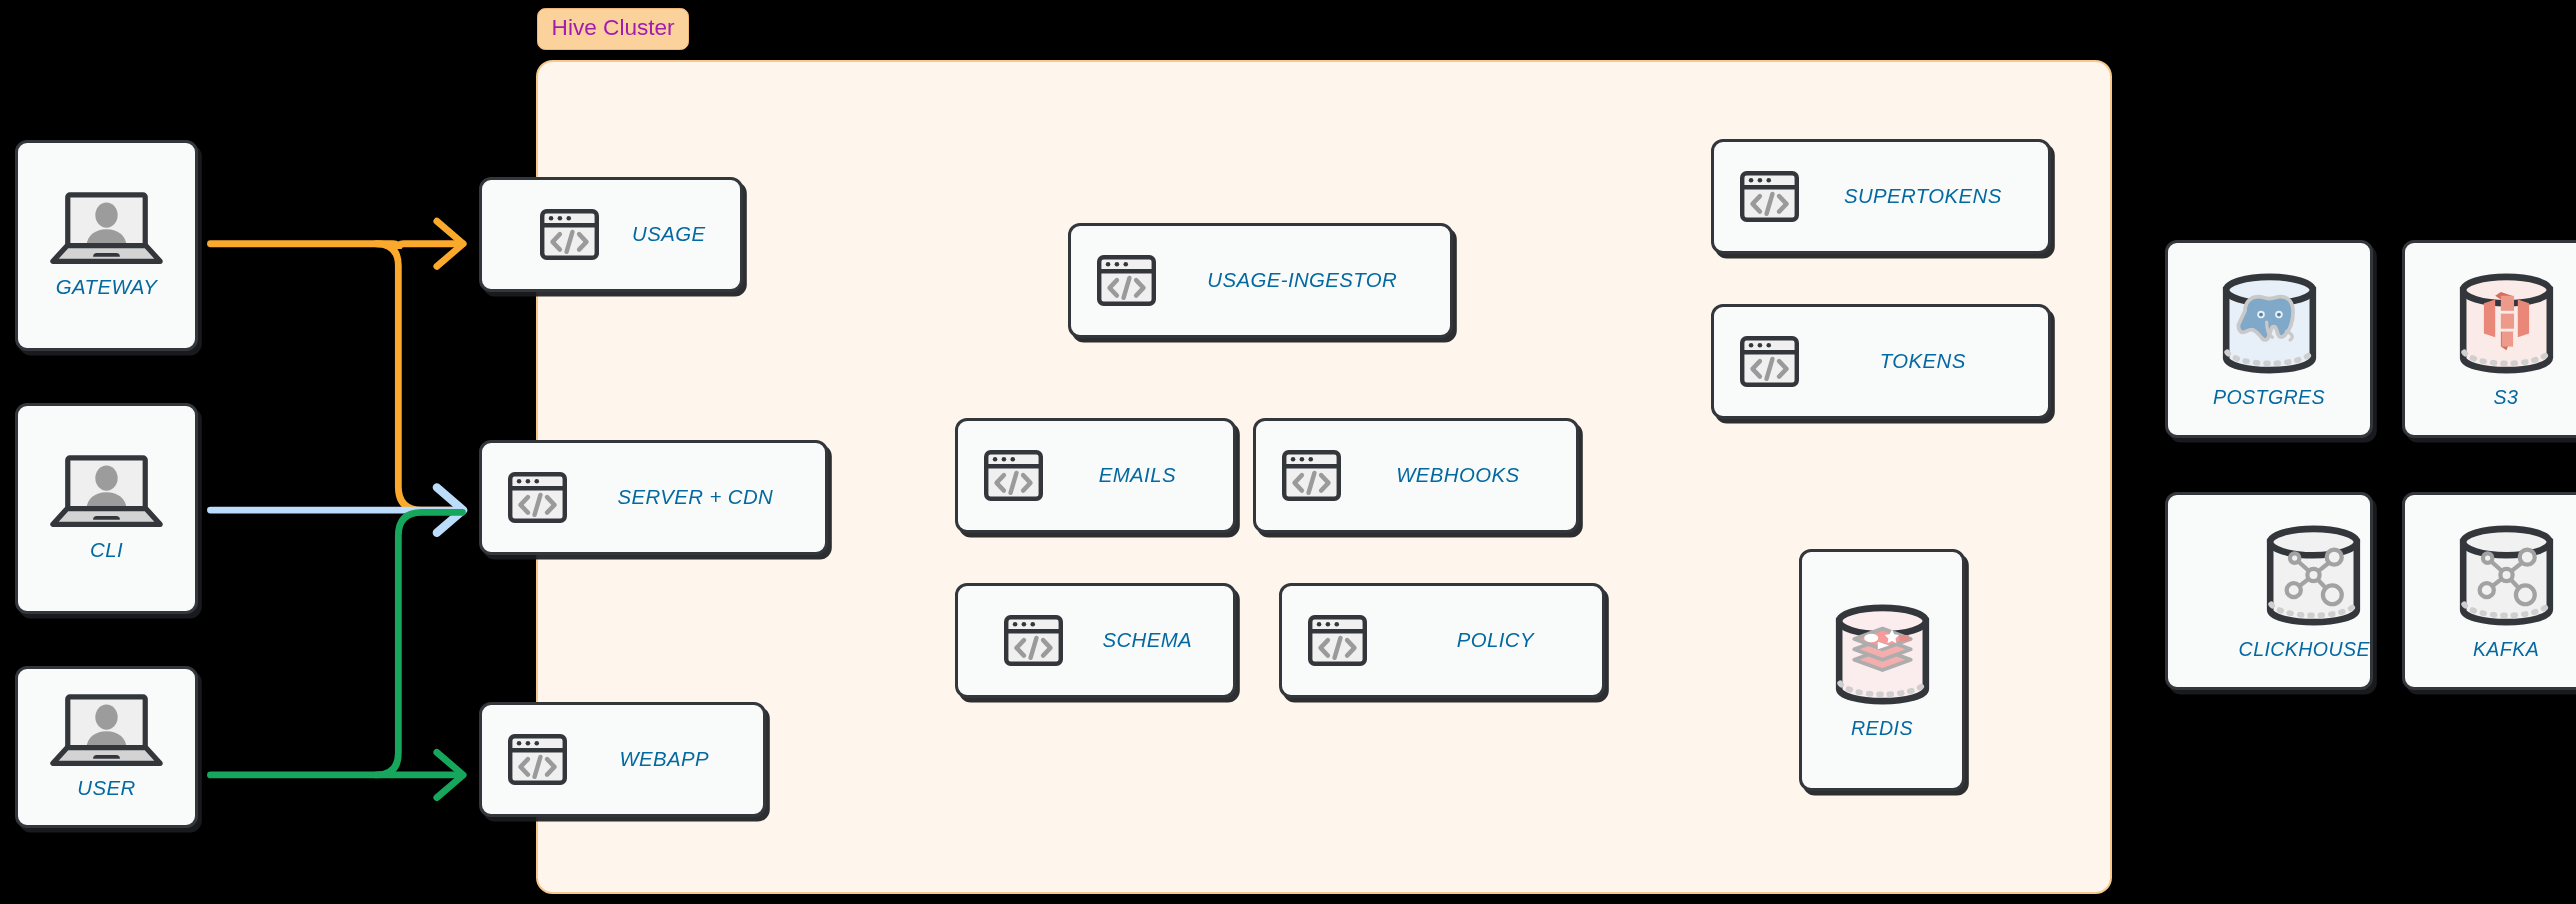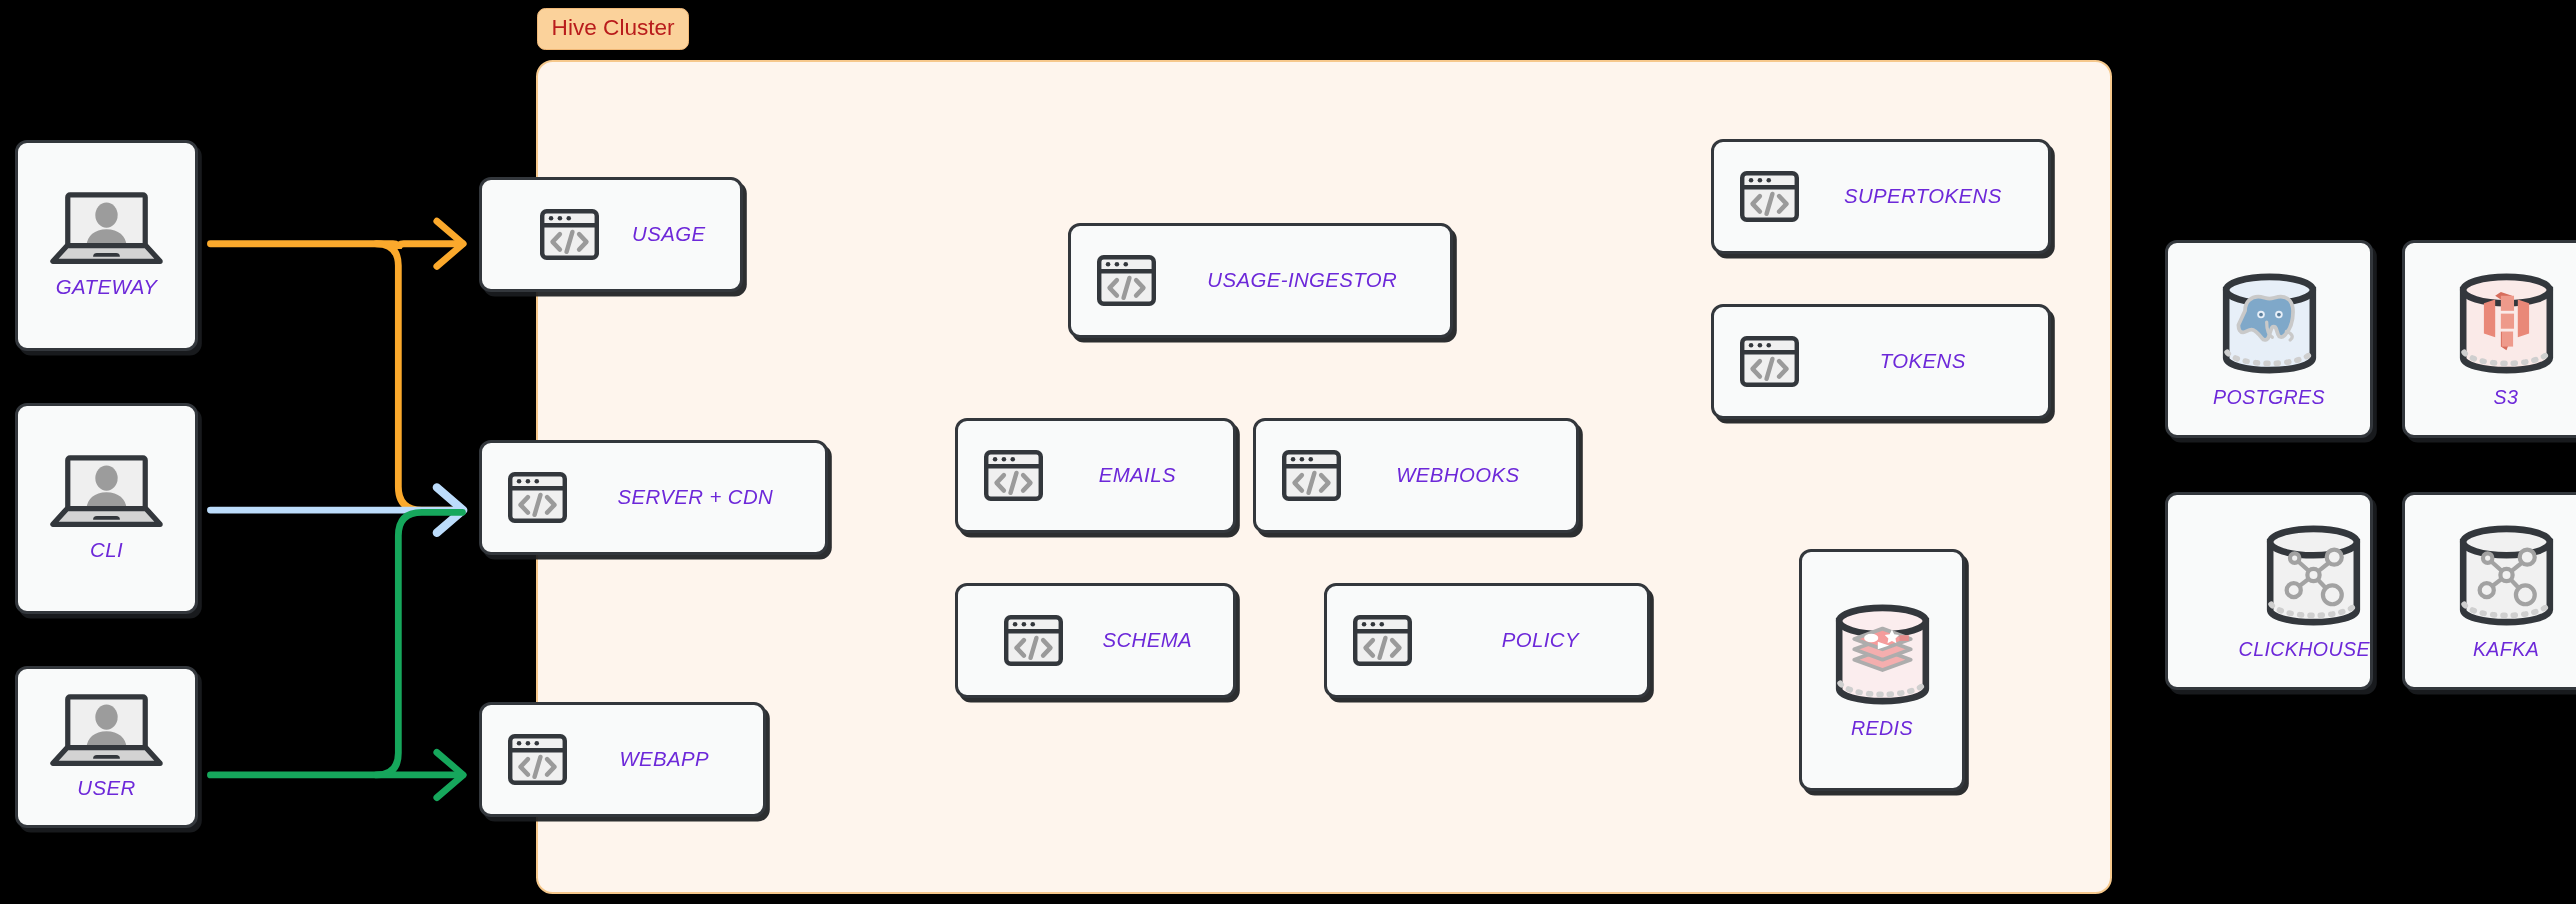--- a/index.html
+++ b/index.html
@@ -16,21 +16,21 @@
     background:#FEF5ED;
     border:2.3px solid #F6C88C;
     border-radius:16.6px;
     box-sizing:border-box;
   }
   .cluster-badge{
     position:absolute;
     background:#FBD29B;
     border:1.5px solid #F0B877;
     border-radius:8.3px;
-    color:#b91c1c;
+    color:#a21caf;
     font-size:22.6px;
     line-height:1;
     padding:8.3px 13.6px 9.8px 13.6px;
     white-space:nowrap;
     box-sizing:border-box;
   }
 
   
   .card{
     position:absolute;
@@ -41,21 +41,21 @@
     box-shadow:3.8px 4.5px 0 0 rgba(26,28,31,0.92);
   }
   .card.svc{
     display:flex;align-items:center;
   }
   .card.dev{
     display:flex;flex-direction:column;align-items:center;justify-content:center;
   }
   .card-label{
     font-style:italic;
-    color:#6d28d9;
+    color:#0369a1;
     white-space:nowrap;
     letter-spacing:0.4px;
   }
   .svc .card-label{font-size:20.4px;}
   .dev .card-label{font-size:20.4px;margin-top:10.6px;}
   .db .card-label{font-size:19.6px;margin-top:7.5px;font-style:italic;}
 
   .svc-ico{flex:0 0 auto;margin-left:26px;margin-right:19.6px;}
   .svc-body{flex:1 1 auto;display:flex;align-items:center;justify-content:center;padding-right:21px;}
 
@@ -255,21 +255,21 @@
     <circle cx="39" cy="12.5" r="3.1" fill="#33373C"></circle>
     <path d="M27 34 L17 44.5 L27 55" fill="none" stroke="#9A9A9A" stroke-width="6" stroke-linecap="round" stroke-linejoin="round"></path>
     <path d="M53 34 L63 44.5 L53 55" fill="none" stroke="#9A9A9A" stroke-width="6" stroke-linecap="round" stroke-linejoin="round"></path>
     <path d="M44 31 L36 58" fill="none" stroke="#9A9A9A" stroke-width="6" stroke-linecap="round"></path>
   </svg>
       </div>
       <div class="svc-body">
         <span class="card-label">SCHEMA</span>
       </div>
     </div>
-    <div class="card svc" style="left: 1324px; top: 583px; width: 326px; height: 115px; gap: 23px;">
+    <div class="card svc" style="left: 1279px; top: 583px; width: 326px; height: 115px; gap: 23px;">
       <div class="svc-ico">
         <svg width="59" height="51" viewBox="0 0 80 69">
     <rect x="3" y="3" width="74" height="63" rx="6" fill="#F0F0F0" stroke="#33373C" stroke-width="6"></rect>
     <path d="M3 22 H77" stroke="#33373C" stroke-width="6"></path>
     <circle cx="15" cy="12.5" r="3.1" fill="#33373C"></circle>
     <circle cx="27" cy="12.5" r="3.1" fill="#33373C"></circle>
     <circle cx="39" cy="12.5" r="3.1" fill="#33373C"></circle>
     <path d="M27 34 L17 44.5 L27 55" fill="none" stroke="#9A9A9A" stroke-width="6" stroke-linecap="round" stroke-linejoin="round"></path>
     <path d="M53 34 L63 44.5 L53 55" fill="none" stroke="#9A9A9A" stroke-width="6" stroke-linecap="round" stroke-linejoin="round"></path>
     <path d="M44 31 L36 58" fill="none" stroke="#9A9A9A" stroke-width="6" stroke-linecap="round"></path>

